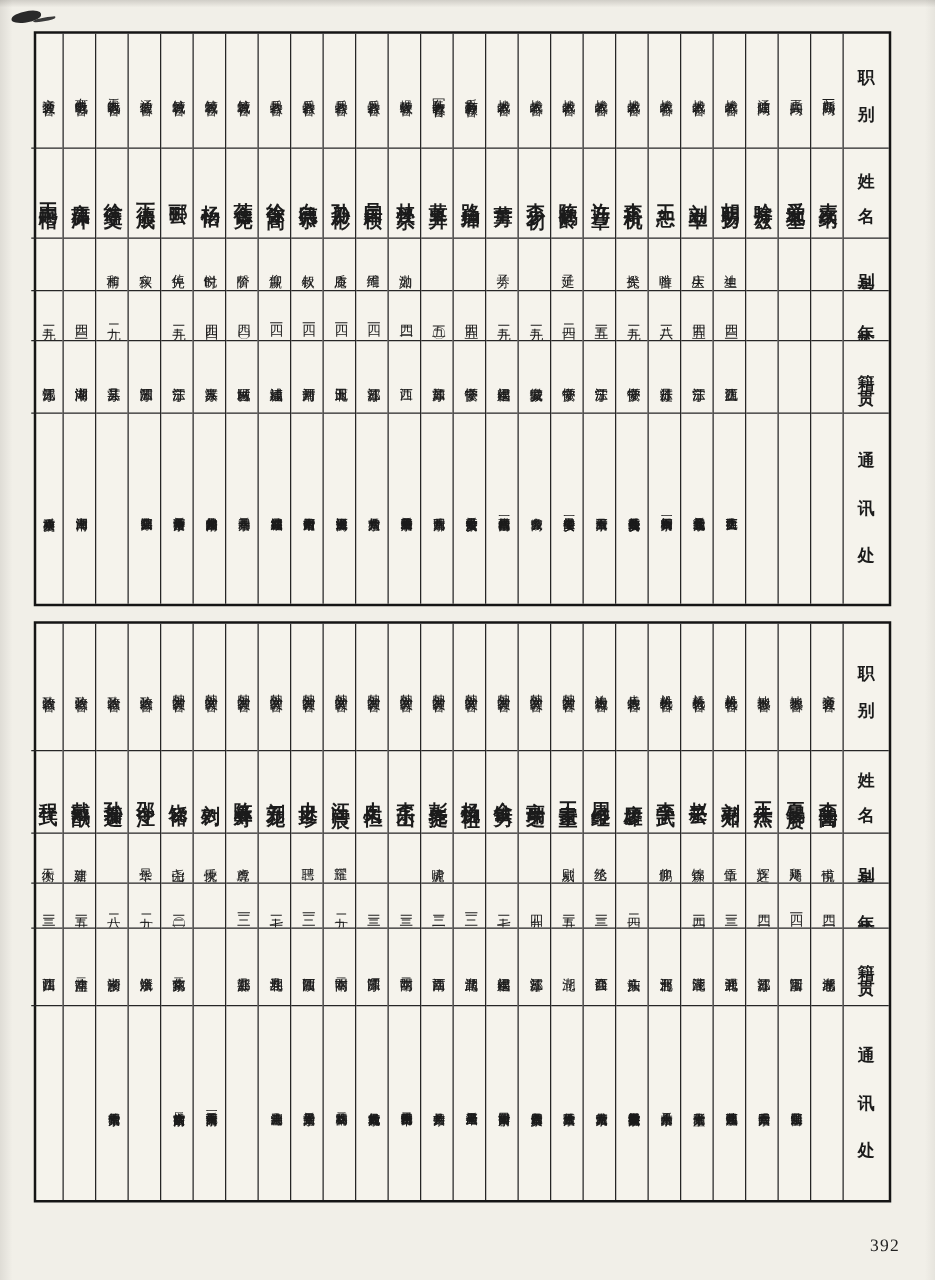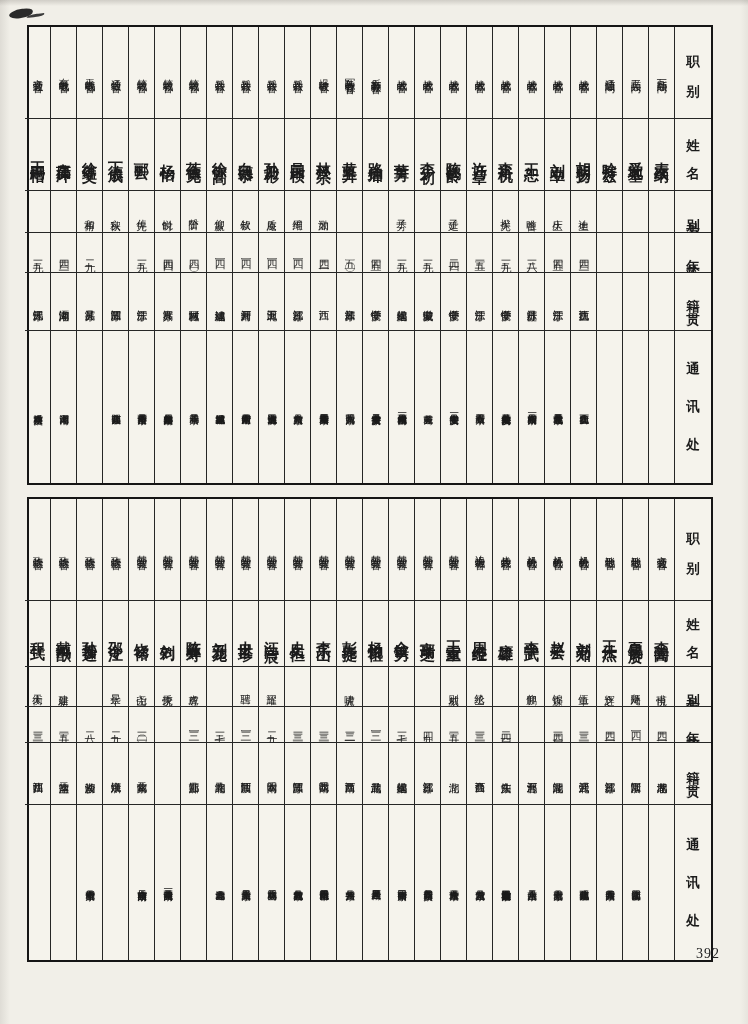--- a/index.html
+++ b/index.html
@@ -62,21 +62,21 @@
   .t1 .c-address span{max-height:144px;}
   .t2 .c-address span{max-height:147px;}
   .t1 .c-role span,.t2 .c-role span{max-height:96px;}
   
   .hdr span{font-size:13.5px;font-weight:bold;}
   .r0.hdr span,.r1.hdr span{letter-spacing:28px;}
   .r2.hdr span,.r3.hdr span{letter-spacing:5px;}
   .r4.hdr span{letter-spacing:14px;}
   .r5.hdr span{letter-spacing:38px;}
   .page-number{
-    position:absolute;right:28px;top:946px;
+    position:absolute;right:28px;top:990px;
     font-size:14px;letter-spacing:1px;color:#222;
     font-family:"Liberation Serif","DejaVu Serif",serif;
   }
 </style>
 </head>
 <body>
 
 <div class="scan-page">
   <div class="ink-smudge"></div>
   <div class="reg-table t1">

